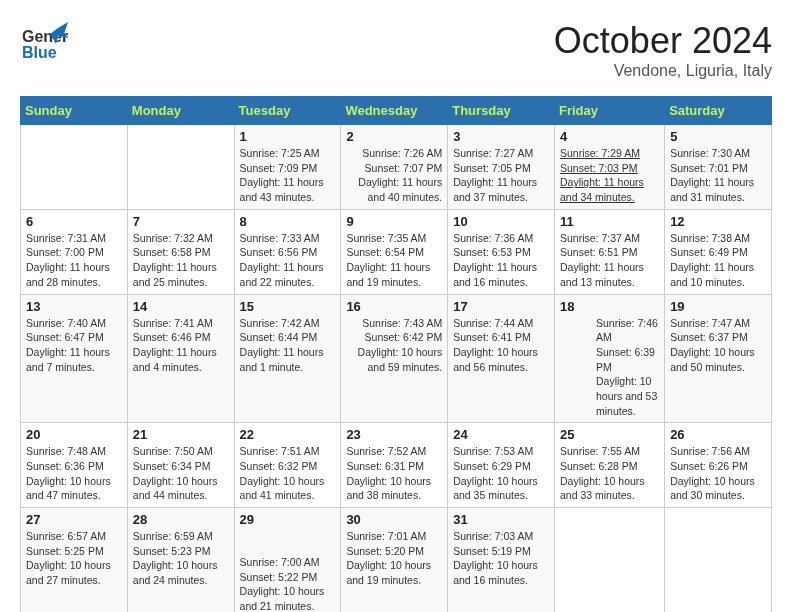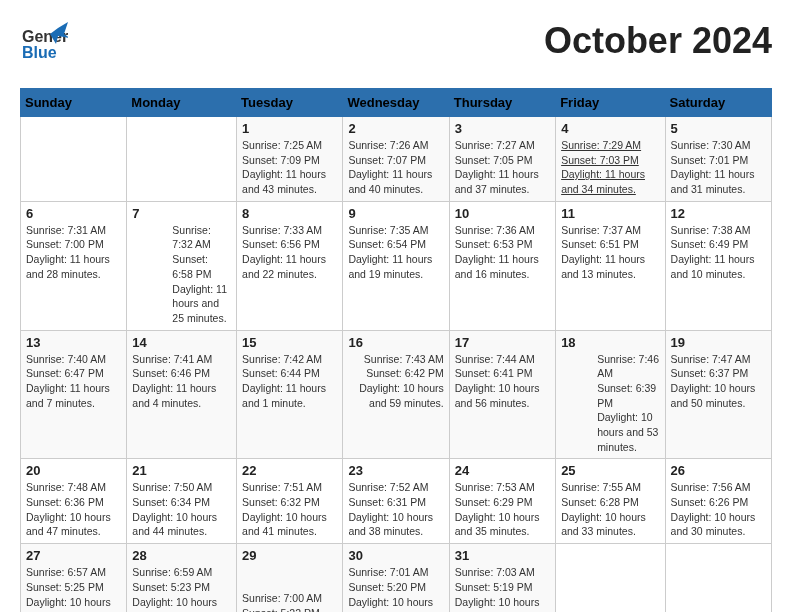--- a/index.html
+++ b/index.html
@@ -19,35 +19,35 @@
     .logo {
       display: flex;
       align-items: center;
       gap: 4px;
     }
     .title-block {
       text-align: right;
     }
     .month-title {
       font-size: 36px;
-      font-weight: bold;
+      font-weight: normal;
       color: #222;
     }
     .location {
       font-size: 16px;
       color: #555;
     }
     table {
       width: 100%;
       border-collapse: collapse;
       font-size: 11px;
     }
     thead tr th {
       background: #2c6fad;
-      color: #000000;
+      color: #bef264;
       padding: 6px 4px;
       text-align: left;
       font-size: 13px;
       font-weight: bold;
       border: 1px solid #2c6fad;
     }
     tbody tr td {
       border: 1px solid #ccc;
       padding: 4px 5px;
       vertical-align: top;
@@ -82,20 +82,21 @@
     <div>
       <svg width="48" height="48" viewBox="0 0 48 48">
         <text x="2" y="22" font-size="16" font-weight="bold" fill="#333">General</text>
         <text x="2" y="38" font-size="16" font-weight="bold" fill="#1a6cb5">Blue</text>
         <polygon points="38,8 48,2 44,14 50,18 38,16 36,24 30,14" fill="#1a6cb5"></polygon>
       </svg>
     </div>
   </div>
   <div class="title-block">
     <div class="month-title">October 2024</div>
+    <div class="location">Vendone, Liguria, Italy</div>
   </div>
 </div>
 
 <table>
   <thead>
     <tr id="header-row">
         <th>Sunday</th>
         <th>Monday</th>
         <th>Tuesday</th>
         <th>Wednesday</th>
@@ -109,21 +110,21 @@
         <td class="empty-cell"></td>
         <td class="empty-cell"></td>
         <td>
           <span class="day-num">1</span>
           <div class="day-detail" style="white-space: pre-line;">Sunrise: 7:25 AM
 Sunset: 7:09 PM
 Daylight: 11 hours and 43 minutes.</div>
         </td>
         <td>
           <span class="day-num">2</span>
-          <div class="day-detail" style="white-space: pre-line;">Sunrise: 7:26 AM
+          <div class="day-detail" style="white-space: pre-line; text-align: right;">Sunrise: 7:26 AM
 Sunset: 7:07 PM
 Daylight: 11 hours and 40 minutes.</div>
         </td>
         <td>
           <span class="day-num">3</span>
           <div class="day-detail" style="white-space: pre-line;">Sunrise: 7:27 AM
 Sunset: 7:05 PM
 Daylight: 11 hours and 37 minutes.</div>
         </td>
         <td>
@@ -141,21 +142,21 @@
       </tr>
       <tr>
         <td>
           <span class="day-num">6</span>
           <div class="day-detail" style="white-space: pre-line;">Sunrise: 7:31 AM
 Sunset: 7:00 PM
 Daylight: 11 hours and 28 minutes.</div>
         </td>
         <td>
           <span class="day-num">7</span>
-          <div class="day-detail" style="white-space: pre-line; margin-left: 40px;">Sunrise: 7:32 AM
+          <div class="day-detail" style="white-space: pre-line;">Sunrise: 7:32 AM
 Sunset: 6:58 PM
 Daylight: 11 hours and 25 minutes.</div>
         </td>
         <td>
           <span class="day-num">8</span>
           <div class="day-detail" style="white-space: pre-line;">Sunrise: 7:33 AM
 Sunset: 6:56 PM
 Daylight: 11 hours and 22 minutes.</div>
         </td>
         <td>

